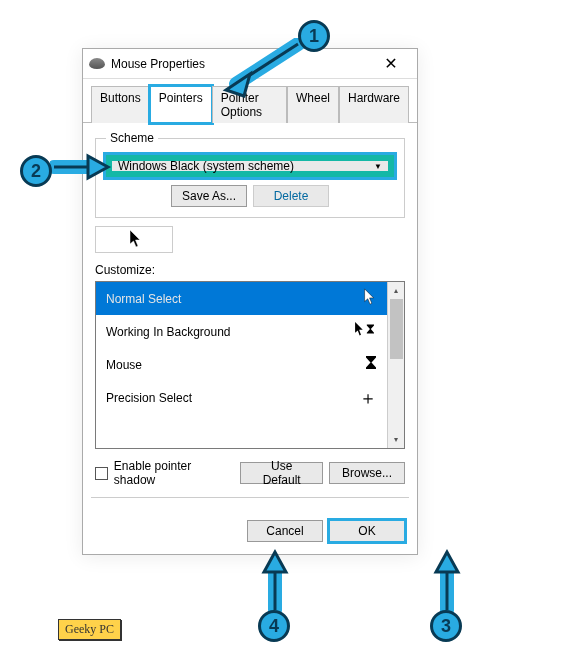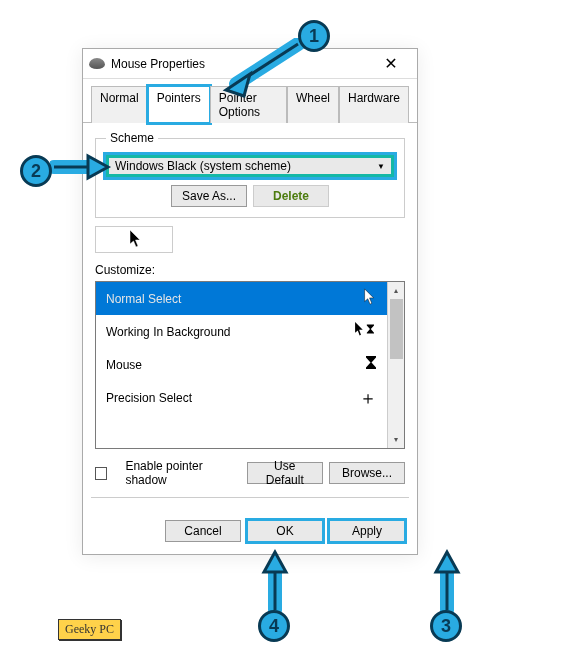--- a/index.html
+++ b/index.html
@@ -69,21 +69,21 @@
     padding: 10px 10px 10px 10px;
     position: relative;
   }
   fieldset.scheme legend { font-size: 12px; padding: 0 4px; }
   .scheme-row { display: flex; gap: 8px; flex-direction: column; }
   .scheme-select {
     width: 100%;
     display: flex;
     align-items: center;
     justify-content: space-between;
-    border: 3px solid #14b8a6;
+    border: 6px solid #14b8a6;
     background: #e9e9e9;
     height: 22px;
     padding: 0 6px;
     outline: 3px solid #29abe2;
     outline-offset: 0;
   }
   .scheme-left { flex: 1; }
   .scheme-btns { display: flex; gap: 6px; margin-top: 8px; justify-content: center; }
   .btn {
     min-width: 76px;
@@ -91,21 +91,21 @@
     border: 1px solid #999;
     background: #e9e9e9;
     font-size: 12px;
     display: inline-flex;
     align-items: center;
     justify-content: center;
     padding: 8px 10px;
     cursor: default;
     text-align: center;
   }
-  .btn.disabled { color: #4d7c0f; border-color: #ccc; font-weight: bold; }
+  .btn.disabled { color: #0369a1; border-color: #ccc; }
   .preview-box {
     width: 78px;
     border: 1px solid #ccc;
     background: #fff;
     display: flex;
     align-items: center;
     justify-content: center;
     font-size: 18px;
   }
   .customize-label { margin-top: 10px; margin-bottom: 4px; }
@@ -145,21 +145,21 @@
   .under-list {
     display: flex;
     align-items: center;
     justify-content: space-between;
     margin-top: 10px;
     gap: 6px;
   }
   .chk {
     display: flex;
     align-items: center;
-    gap: 18px;
+    gap: 6px;
   }
   .chk .box {
     width: 13px; height: 13px; border: 1px solid #555; background:#fff;
   }
   .divider { border-top: 1px solid #ccc; margin: 10px -4px 0 -4px; }
   .footer {
     display: flex;
     justify-content: flex-end;
     gap: 6px;
     padding: 10px 12px 12px 12px;
@@ -206,21 +206,21 @@
 
 <div class="dialog">
 
   <div class="titlebar">
     <div class="mouse-icon"></div>
     <div class="title">Mouse Properties</div>
     <div class="close">✕</div>
   </div>
 
   <div class="tabs">
-    <div class="tab">Normal</div>
+    <div class="tab">Buttons</div>
     <div class="tab active">Pointers</div>
     <div class="tab">Pointer Options</div>
     <div class="tab">Wheel</div>
     <div class="tab">Hardware</div>
   </div>
 
   <div class="body">
 
     <div class="scheme-row">
       <div class="scheme-left">
@@ -297,21 +297,20 @@
         <div class="btn">Browse...</div>
       </div>
     </div>
 
     <div class="divider"></div>
   </div>
 
   <div class="footer">
     <div class="btn">Cancel</div>
     <div class="btn primary">OK</div>
-    <div class="btn primary">Apply</div>
   </div>
 
 </div>
 
 <div class="callout" style="left:298px; top:20px;">1</div>
 <svg class="arrow-ann" style="left:220px; top:38px;" width="84" height="62">
   <path d="M78 6 L16 46" stroke="#29abe2" stroke-width="14" stroke-linecap="round"></path>
   <path d="M78 6 L16 46" stroke="#083a54" stroke-width="3" fill="none"></path>
   <polygon points="6,52 30,36 24,58" fill="#29abe2" stroke="#083a54" stroke-width="3"></polygon>
 </svg>

